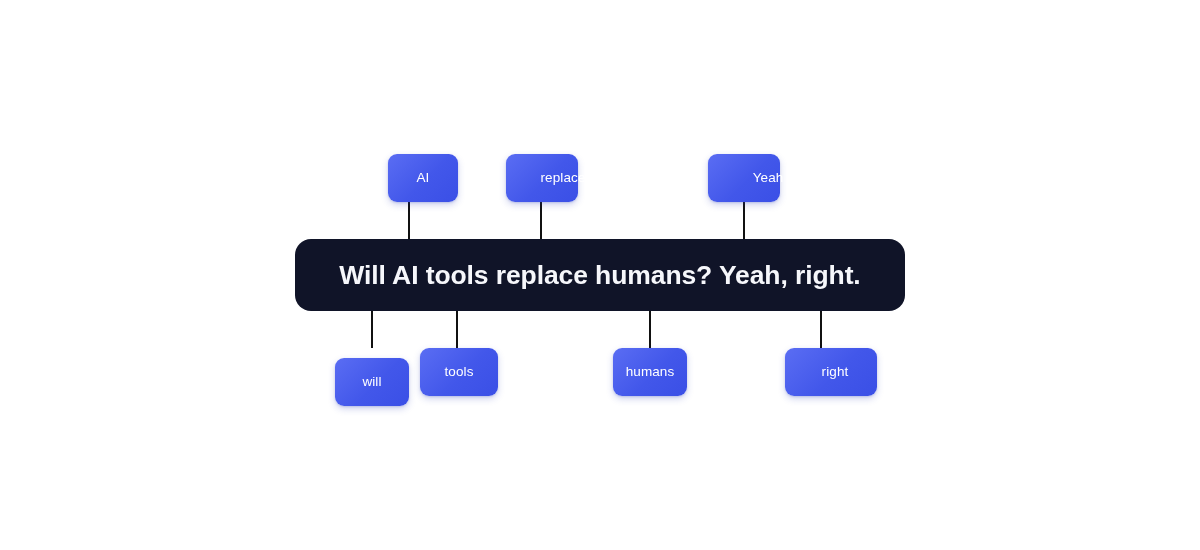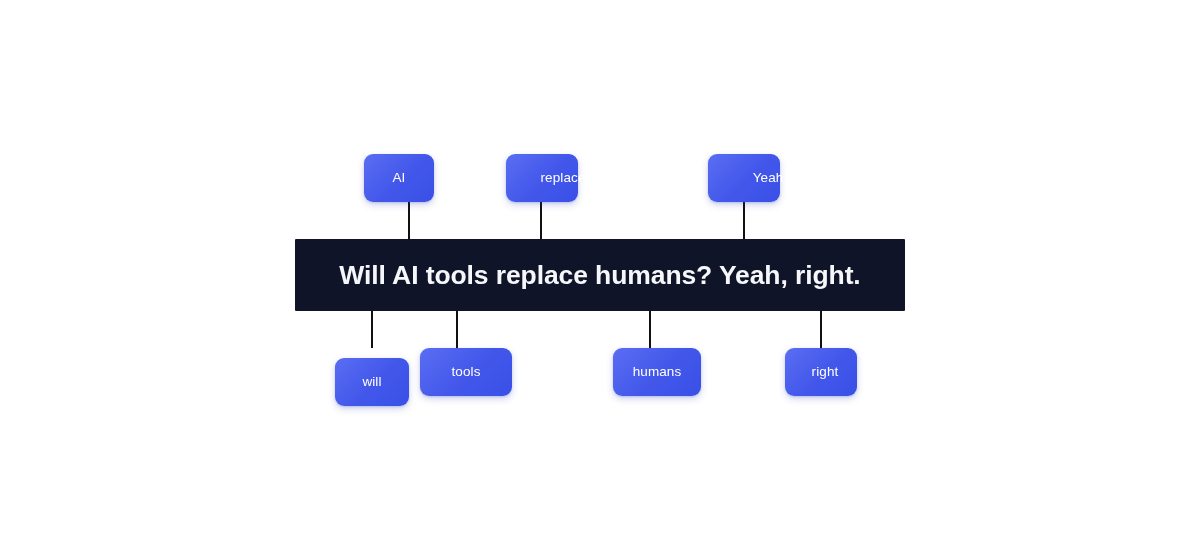--- a/index.html
+++ b/index.html
@@ -56,21 +56,21 @@
     position: absolute;
     left: 295px;
     top: 239px;
     width: 610px;
     height: 72px;
     box-sizing: border-box;
     display: flex;
     align-items: center;
     justify-content: center;
     background: #101428;
-    border-radius: 1px;
+    border-radius: 16px;
     z-index: 2;
   }
   #sentence-banner .sentence-text {
     color: #f6f7fb;
     font-size: 26.5px;
     font-weight: 600;
     letter-spacing: -0.1px;
     line-height: 1;
     white-space: nowrap;
   }
@@ -80,21 +80,21 @@
 
 <div id="canvas">
 
   <div id="connectors-above">
       <div class="connector" style="left: 408.2px; top: 202px; height: 37px;"></div>
       <div class="connector" style="left: 540.2px; top: 202px; height: 37px;"></div>
       <div class="connector" style="left: 743.2px; top: 202px; height: 37px;"></div>
     </div>
 
   <div id="tokens-above">
-      <div class="token" style="left: 364px; top: 154px; width: 70px; height: 48px;">
+      <div class="token" style="left: 388px; top: 154px; width: 70px; height: 48px;">
         <span>AI</span>
       </div>
       <div class="token" style="left: 506px; top: 154px; width: 72px; height: 48px; padding-left: 42px;">
         <span>replace</span>
       </div>
       <div class="token" style="left: 708px; top: 154px; width: 72px; height: 48px; padding-left: 48px;">
         <span>Yeah</span>
       </div>
     </div>
 
@@ -106,24 +106,24 @@
       <div class="connector" style="left: 371.2px; top: 311px; height: 37px;"></div>
       <div class="connector" style="left: 456.2px; top: 311px; height: 37px;"></div>
       <div class="connector" style="left: 649.2px; top: 311px; height: 37px;"></div>
       <div class="connector" style="left: 820.2px; top: 311px; height: 37px;"></div>
     </div>
 
   <div id="tokens-below">
       <div class="token" style="left: 335px; top: 358px; width: 74px; height: 48px;">
         <span>will</span>
       </div>
-      <div class="token" style="left: 420px; top: 348px; width: 92px; height: 48px;">
+      <div class="token" style="left: 420px; top: 348px; width: 78px; height: 48px;">
         <span>tools</span>
       </div>
-      <div class="token" style="left: 613px; top: 348px; width: 88px; height: 48px;">
+      <div class="token" style="left: 613px; top: 348px; width: 74px; height: 48px;">
         <span>humans</span>
       </div>
-      <div class="token" style="left: 785px; top: 348px; width: 72px; height: 48px; padding-left: 8px;">
+      <div class="token" style="left: 785px; top: 348px; width: 92px; height: 48px; padding-left: 8px;">
         <span>right</span>
       </div>
     </div>
 
 </div>
 
 </body></html>

